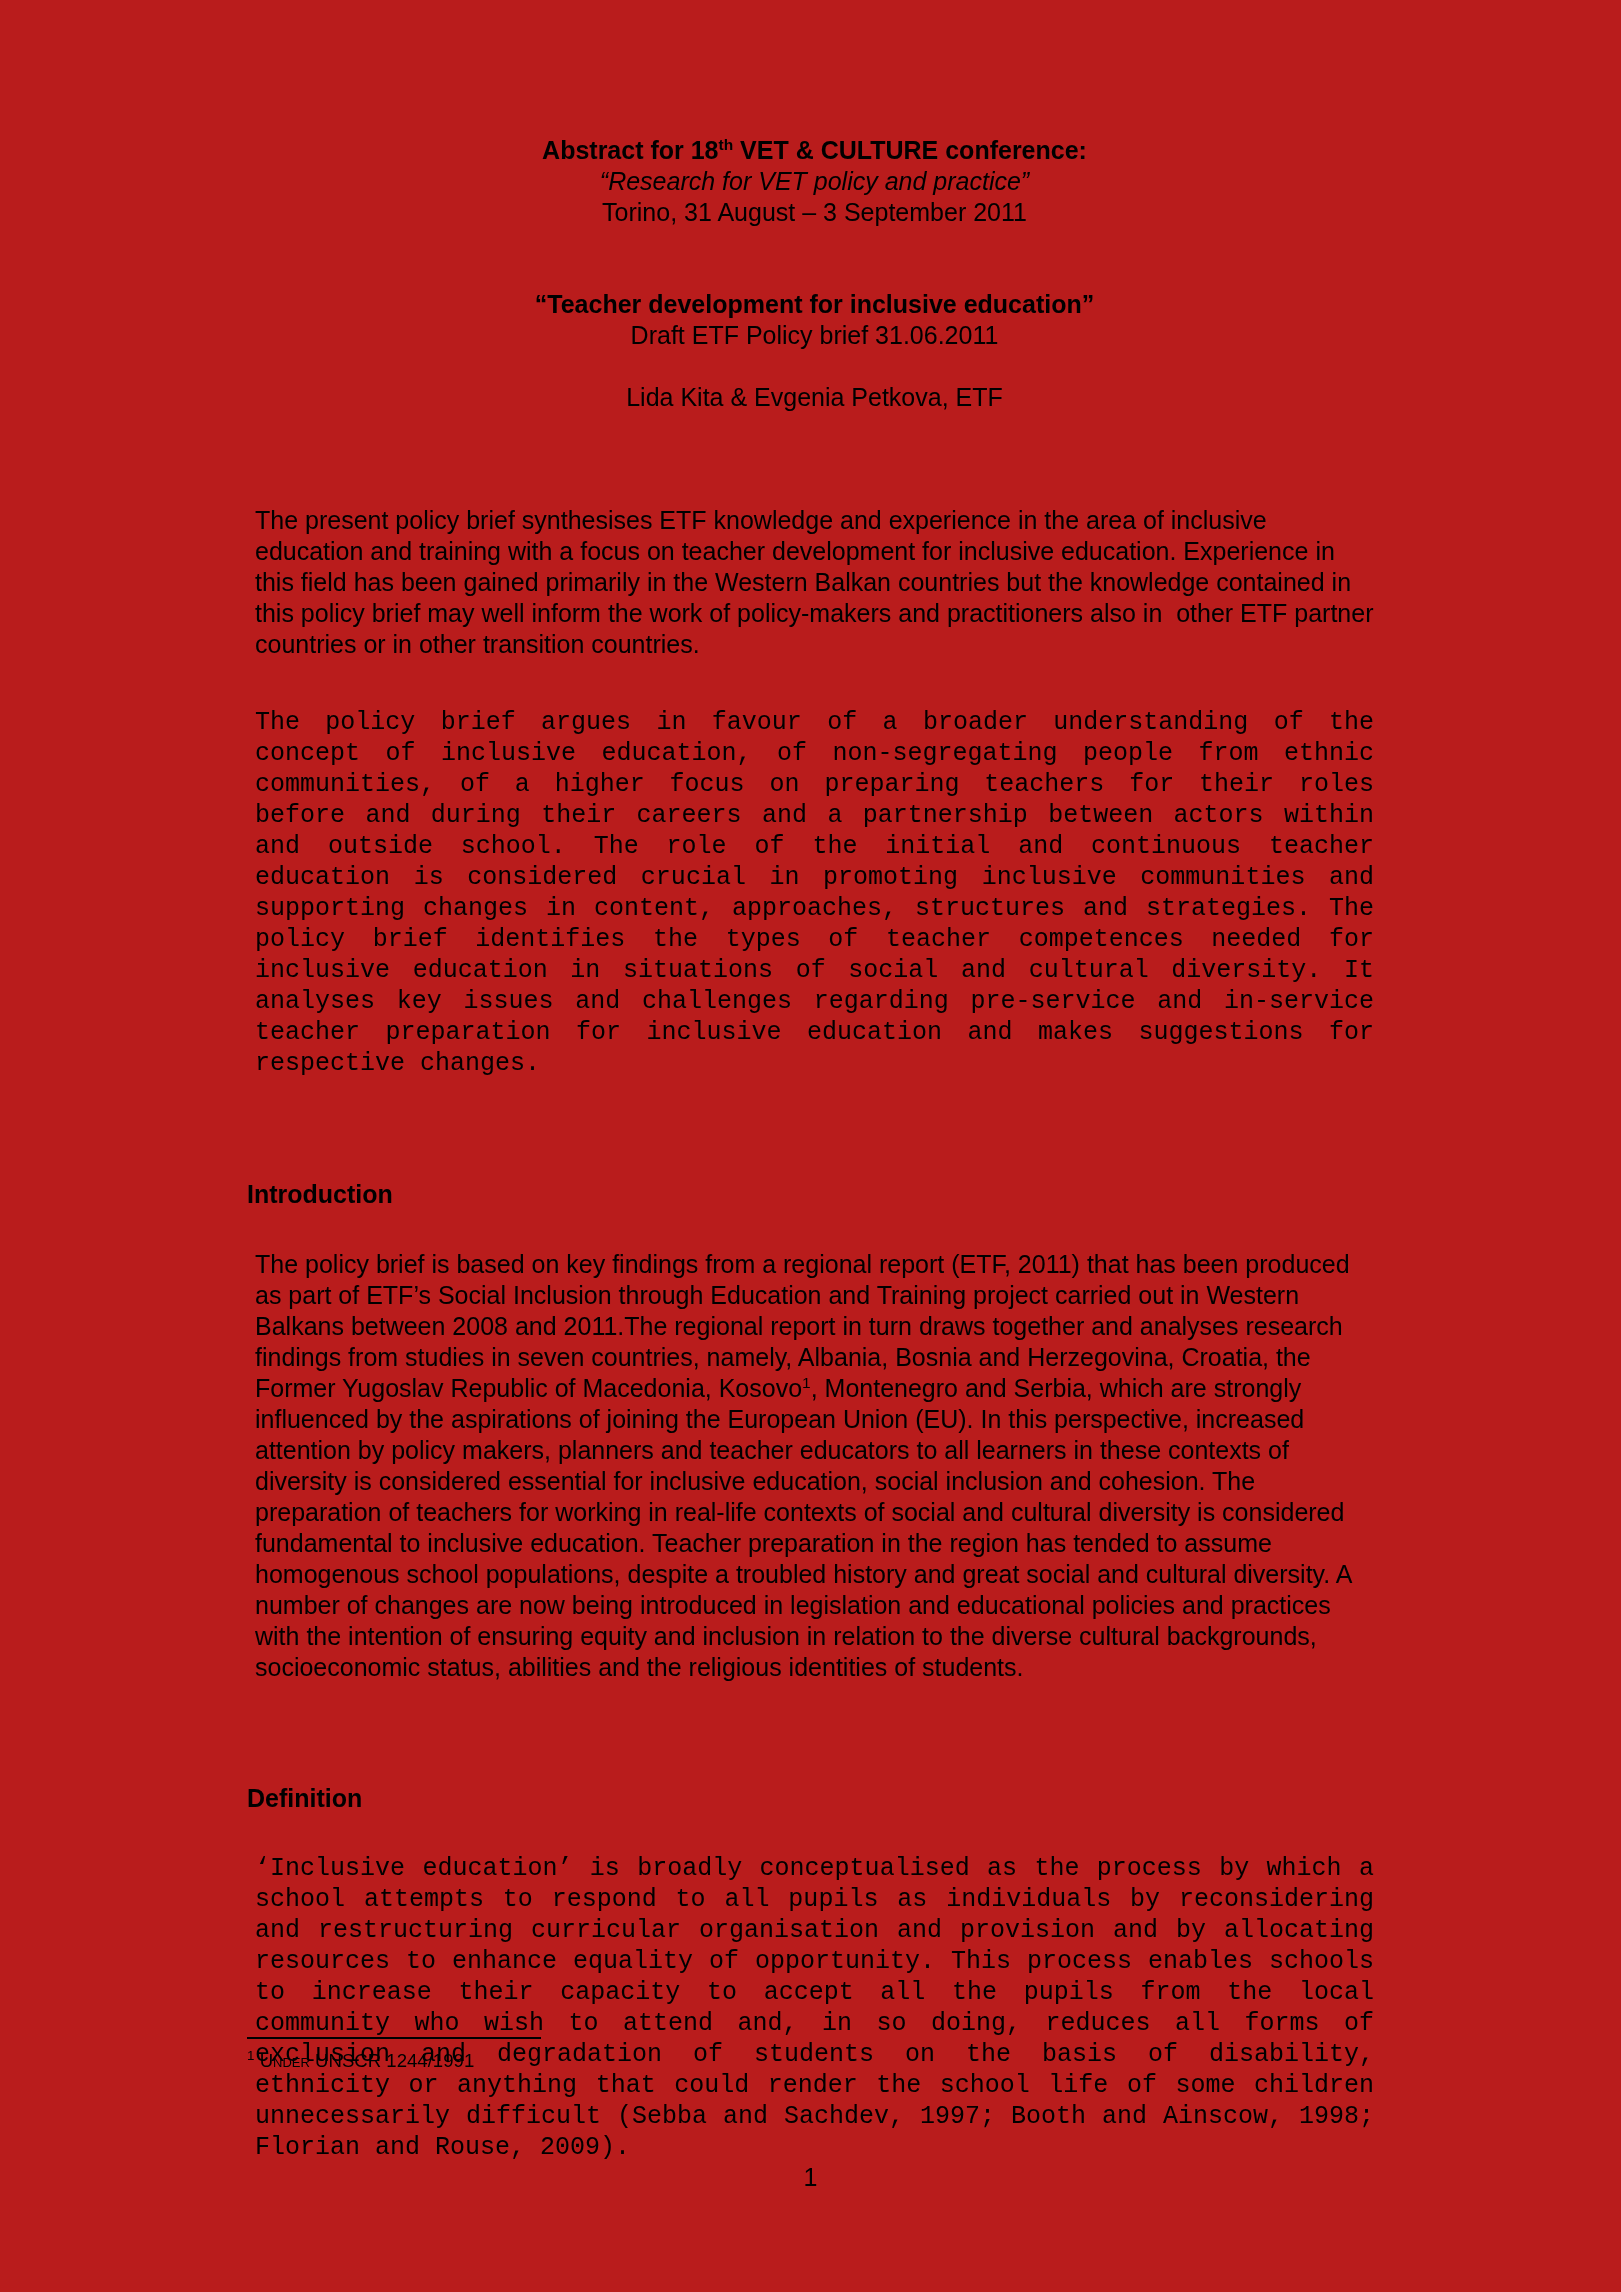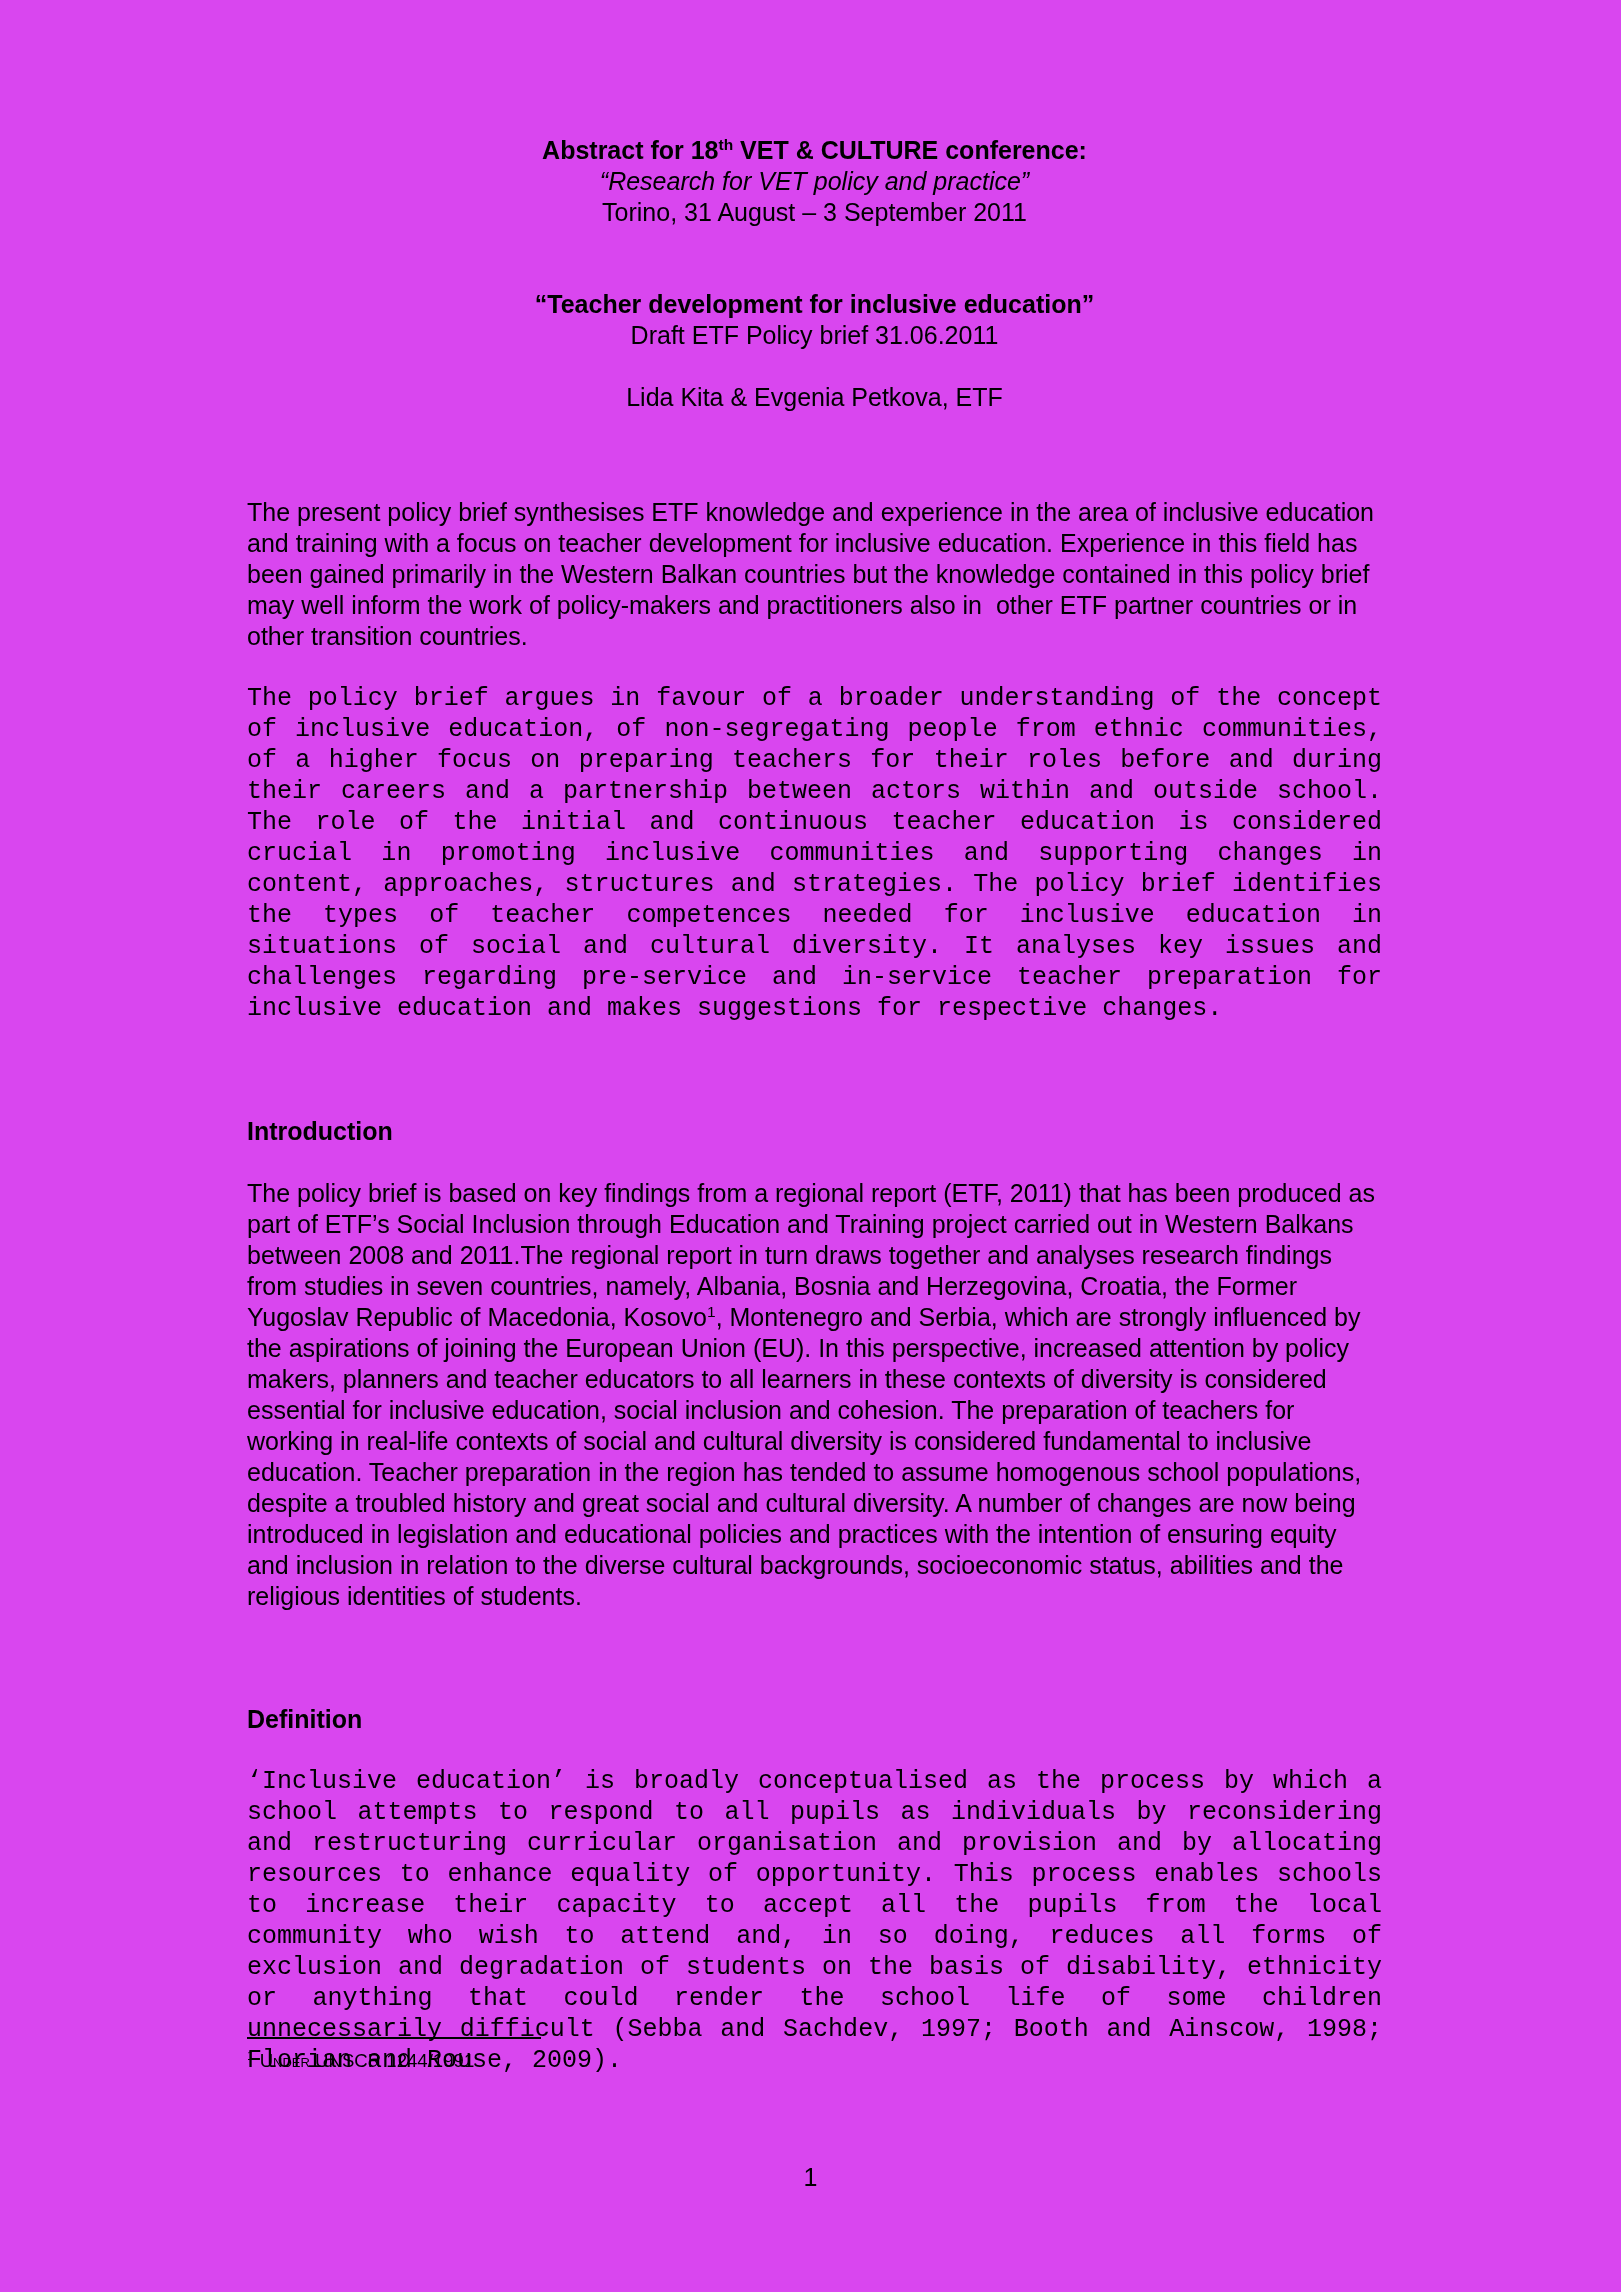--- a/index.html
+++ b/index.html
@@ -9,21 +9,21 @@
   }
   body {
     font-family: "Liberation Sans", sans-serif;
     color: #000000;
     -webkit-font-smoothing: antialiased;
   }
   #page {
     position: relative;
     width: 1621px;
     height: 2293px;
-    background: #d946ef;
+    background: #b91c1c;
     overflow: hidden;
     box-sizing: border-box;
   }
   #content {
     position: absolute;
     left: 247px;
     top: 0;
     width: 1135px;
   }
 
@@ -44,21 +44,21 @@
     line-height: 0;
   }
 
   .spacer-md { height: 31px; }
   .spacer-lg { height: 62px; }
 
   
   p.body {
     font-size: 25px;
     line-height: 31px;
-    margin: 0;
+    margin: 8px;
     text-align: left;
     white-space: pre-wrap;
   }
   p.body.justify {
     text-align: justify;
     text-justify: inter-word;
     white-space: normal;
     font-family: Liberation Mono, monospace;
   }
   h2.section {

